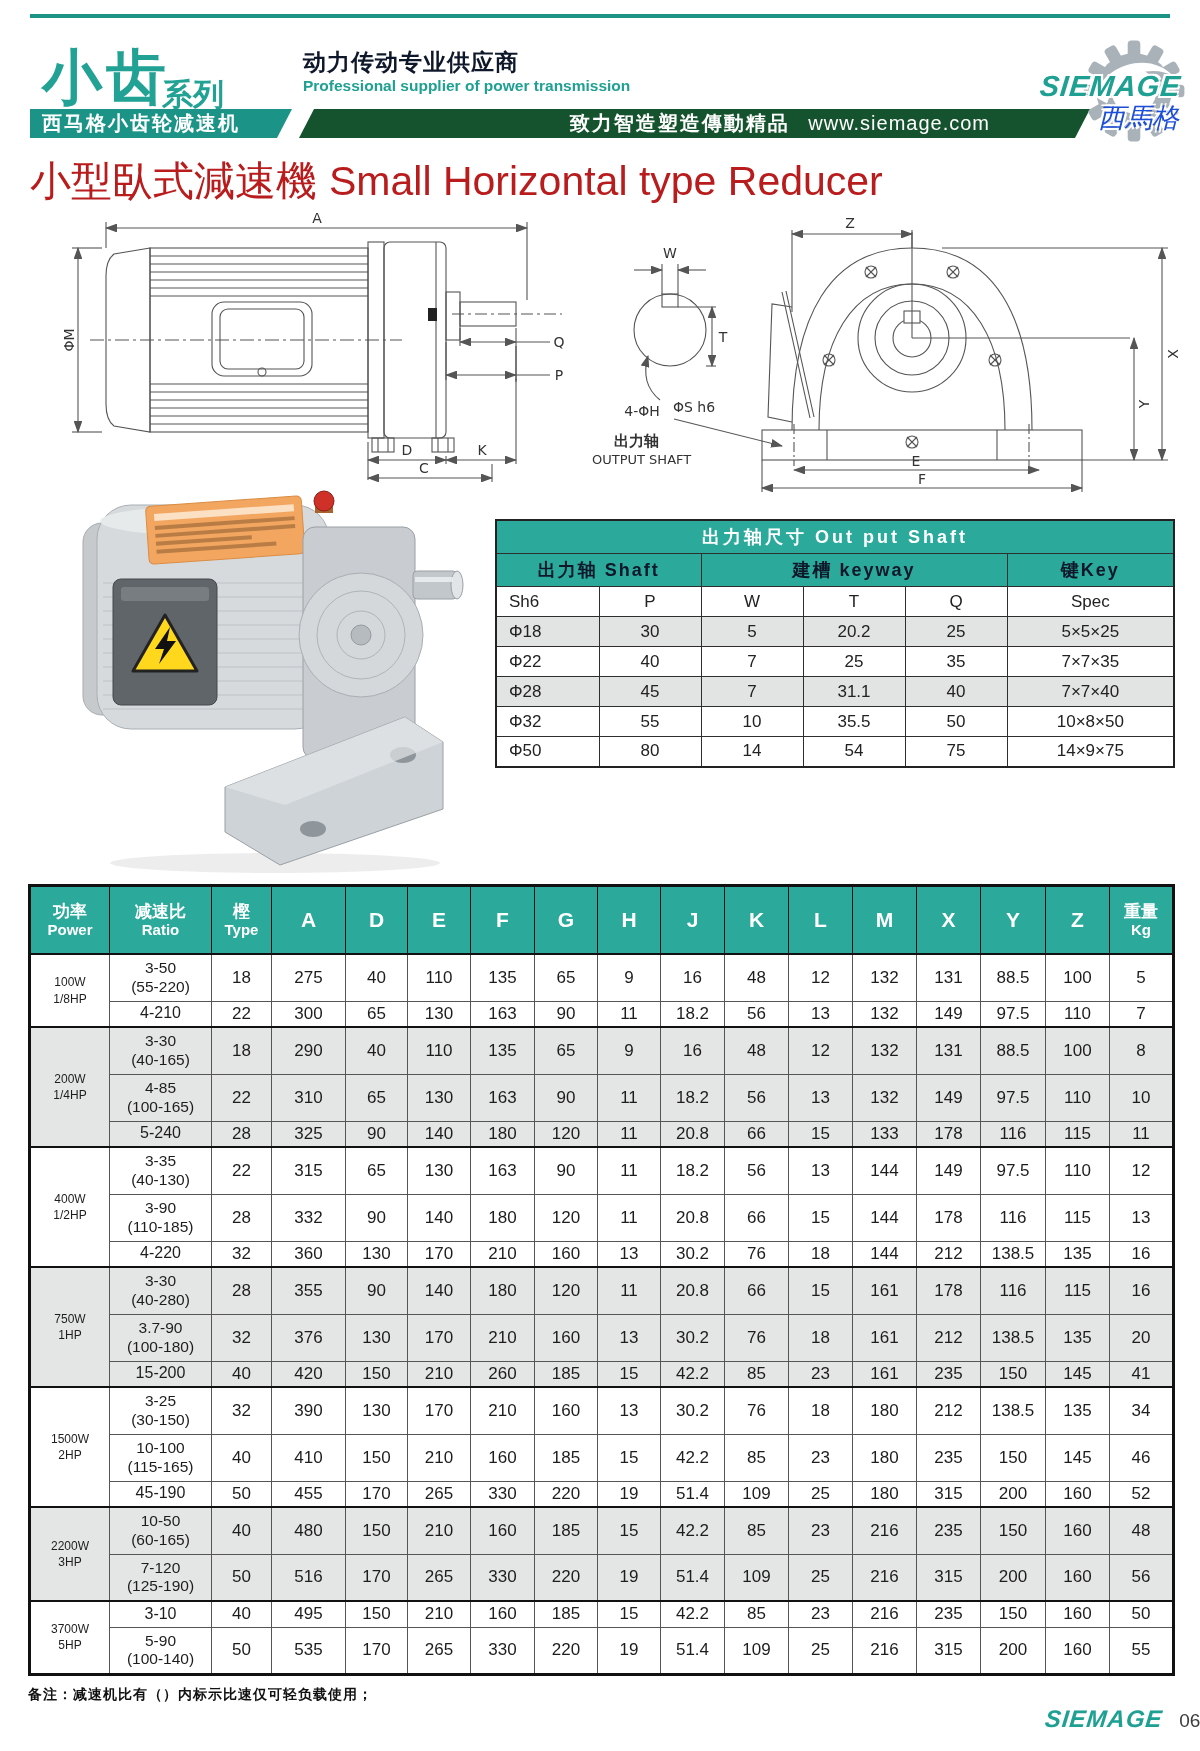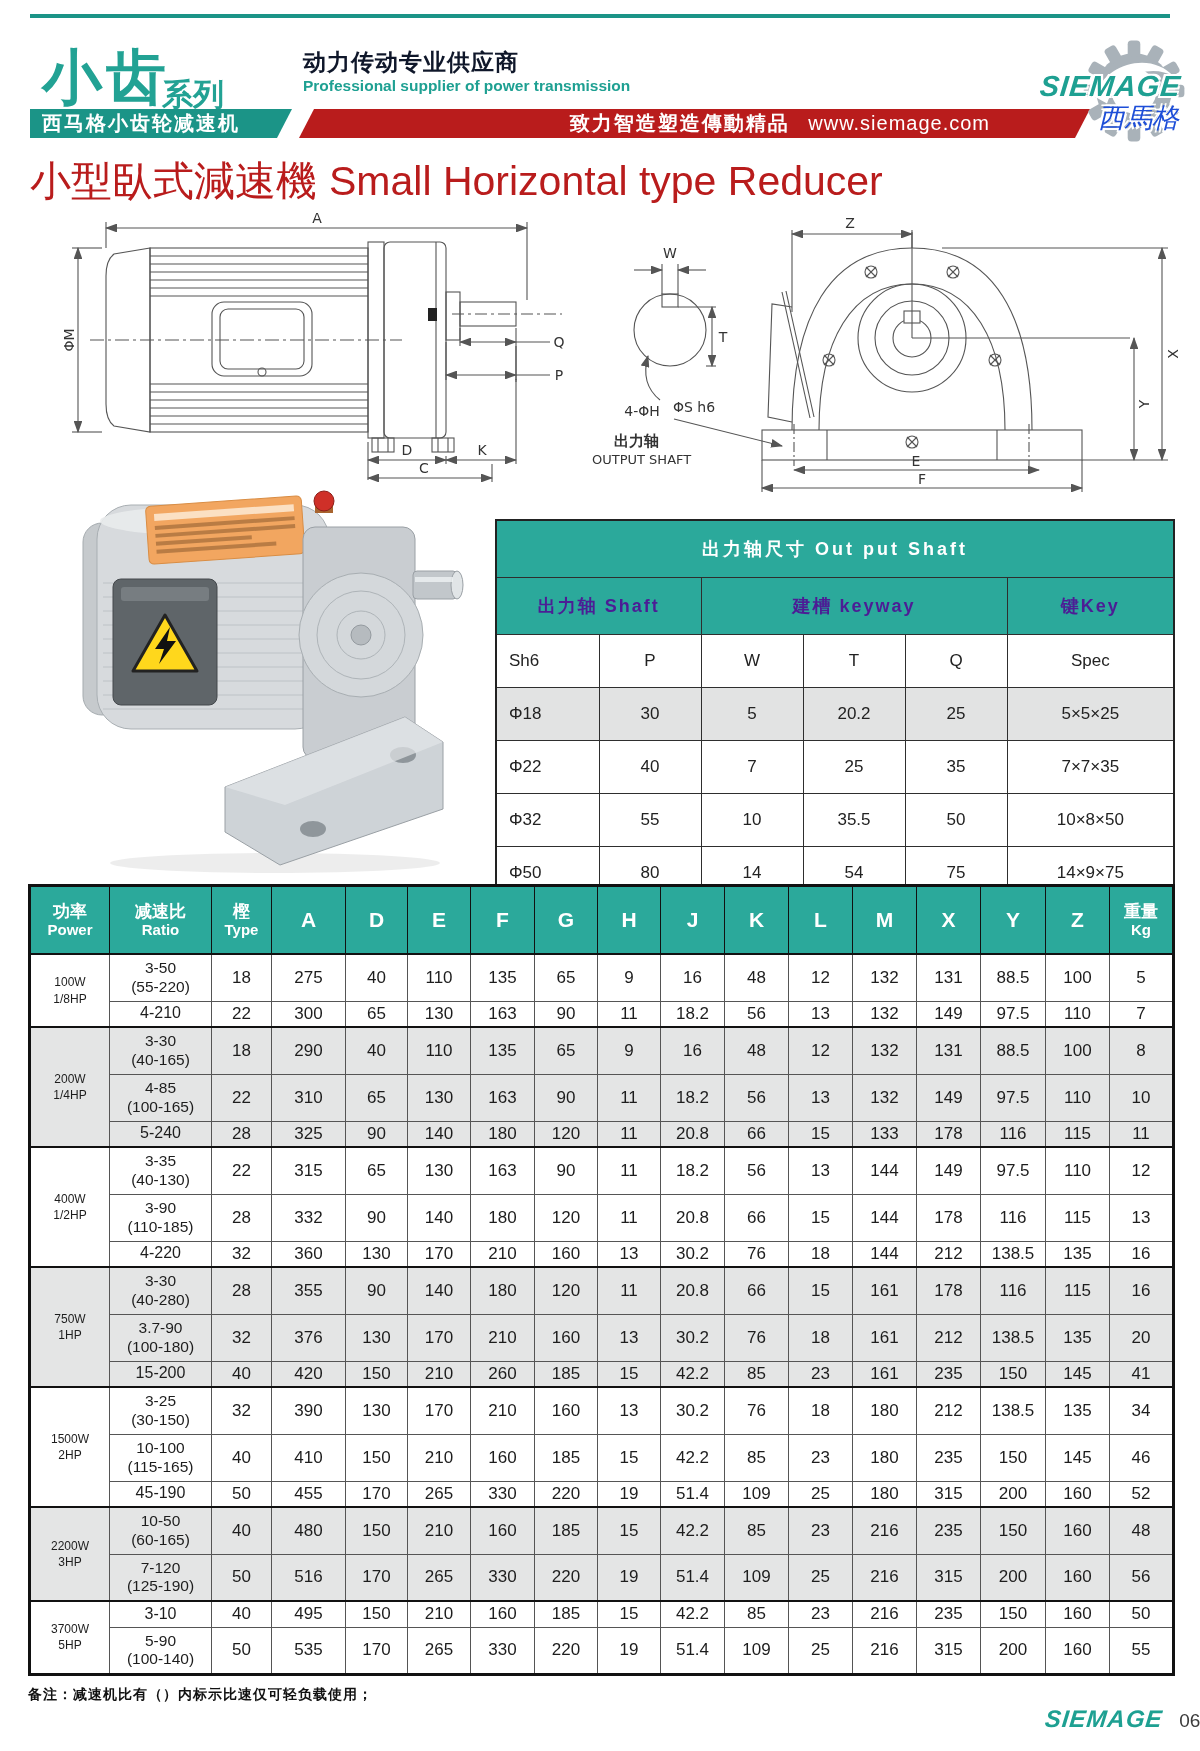--- a/index.html
+++ b/index.html
@@ -10,21 +10,21 @@
   
   .top-rule{left:30px;top:14px;width:1140px;height:4px;background:#1b9487;}
   .series-cn{left:42px;top:38px;font-size:60px;font-weight:bold;color:#22a294;letter-spacing:4px;}
   .series-suffix{left:162px;top:74px;font-size:31px;font-weight:bold;color:#22a294;}
   .tagline-cn{left:303px;top:47px;font-size:23px;font-weight:bold;color:#0f172a;letter-spacing:1px;}
   .tagline-en{left:303px;top:77px;font-size:15.5px;font-weight:bold;color:#1ea092;}
   .band-dark{left:30px;top:109px;width:262px;height:29px;background:#1b9487;
              clip-path:polygon(0 0,100% 0,calc(100% - 15px) 100%,0 100%);
              color:#fff;font-size:20px;font-weight:bold;line-height:29px;
              padding-left:12px;letter-spacing:2px;box-sizing:border-box;}
-  .band-light{left:299px;top:109px;width:791px;height:29px;background:#b91c1c;
+  .band-light{left:299px;top:109px;width:791px;height:29px;background:#14532d;
               clip-path:polygon(15px 0,100% 0,calc(100% - 15px) 100%,0 100%);
               color:#fff;line-height:29px;text-align:right;padding-right:100px;box-sizing:border-box;}
   .band-light .slogan{font-size:20px;font-weight:bold;letter-spacing:2px;}
   .band-light .url{font-size:20px;margin-left:14px;letter-spacing:1px;}
   .logo{left:1030px;top:36px;width:165px;height:112px;}
   .logo svg{position:absolute;left:50px;top:0;width:108px;height:110px;}
   .logo-en{position:absolute;left:10px;top:34px;font-size:29px;font-weight:900;font-style:italic;
            color:#1ea092;letter-spacing:1px;transform:skewX(-6deg);
            text-shadow:2px 2px 0 #fff,-2px -2px 0 #fff,2px -2px 0 #fff,-2px 2px 0 #fff;}
   .logo-cn{position:absolute;left:68px;top:64px;font-size:27px;font-style:italic;color:#1d4ed8;
@@ -34,24 +34,24 @@
   .page-title{left:30px;top:154px;font-size:41px;color:#b91c1c;white-space:nowrap;}
   .page-title span{margin-right:12px;}
 
   
   svg text{font-family:"DejaVu Sans","Liberation Sans",sans-serif;}
 
   
   #shaft-table{position:absolute;left:495px;top:519px;width:678px;border-collapse:collapse;
                table-layout:fixed;border:2px solid #222;}
   #shaft-table td{border:1.5px solid #2e2e2e;text-align:center;font-size:17px;color:#222;
-                  height:30px;padding:16px 4px;box-sizing:border-box;}
+                  height:30px;padding:4px 4px;box-sizing:border-box;}
   #shaft-table tr.sh-title td{background:#2ba99b;color:#fff;font-weight:bold;font-size:18px;
                   letter-spacing:3px;height:27px;}
-  #shaft-table tr.sh-group td{background:#2ba99b;color:#4c1d95;font-weight:bold;font-size:18px;
+  #shaft-table tr.sh-group td{background:#2ba99b;color:#0f172a;font-weight:bold;font-size:18px;
                   letter-spacing:2px;height:27px;}
   #shaft-table td.al{text-align:left;padding-left:12px;}
   #shaft-table tr.gray td{background:#e2e3e3;}
 
   
   #spec-table{position:absolute;left:28px;top:884px;width:1144px;border-collapse:collapse;
               table-layout:fixed;border:3px solid #111;}
   #spec-table td{border:1px solid #555;text-align:center;vertical-align:middle;font-size:17px;
                  color:#1d1d1d;padding:0;overflow:hidden;}
   #spec-table td.sp-h{background:#2ba99b;color:#fff;font-weight:bold;border:1px solid #111;height:66px;}
@@ -387,20 +387,28 @@
           <td>5×5×25</td>
         </tr>
         <tr class="sh-row">
           <td class="al">Φ22</td>
           <td>40</td>
           <td>7</td>
           <td>25</td>
           <td>35</td>
           <td>7×7×35</td>
         </tr>
+        <tr class="sh-row gray">
+          <td class="al">Φ28</td>
+          <td>45</td>
+          <td>7</td>
+          <td>31.1</td>
+          <td>40</td>
+          <td>7×7×40</td>
+        </tr>
         <tr class="sh-row">
           <td class="al">Φ32</td>
           <td>55</td>
           <td>10</td>
           <td>35.5</td>
           <td>50</td>
           <td>10×8×50</td>
         </tr>
         <tr class="sh-row">
           <td class="al">Φ50</td>

